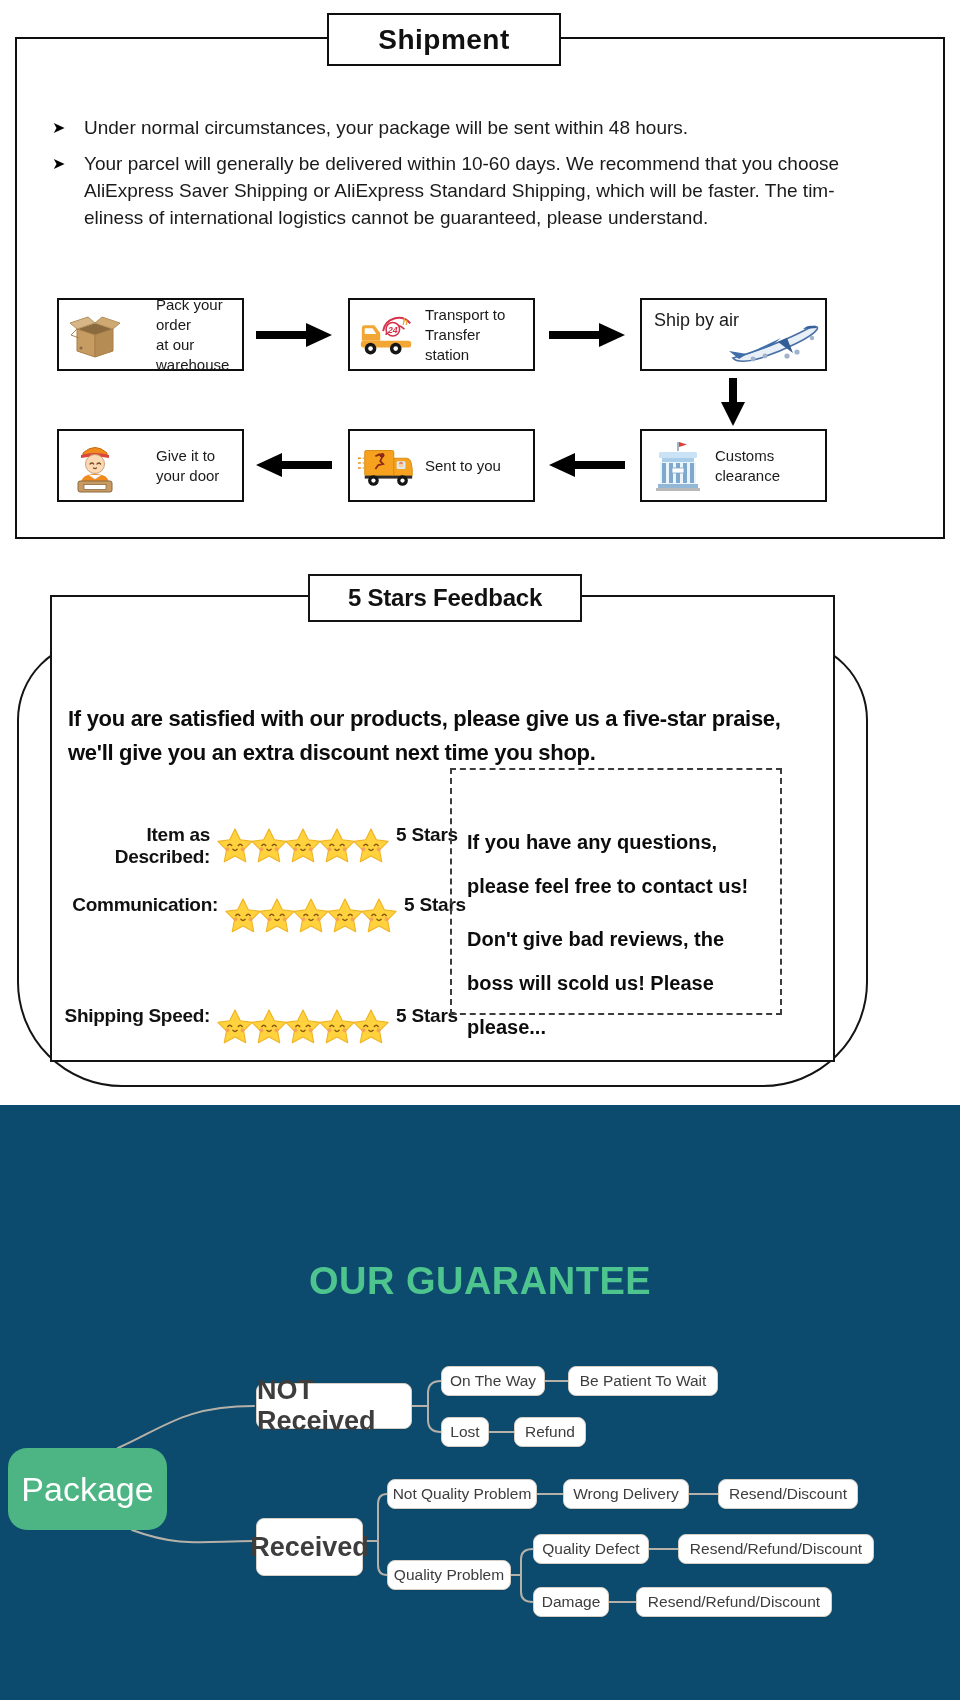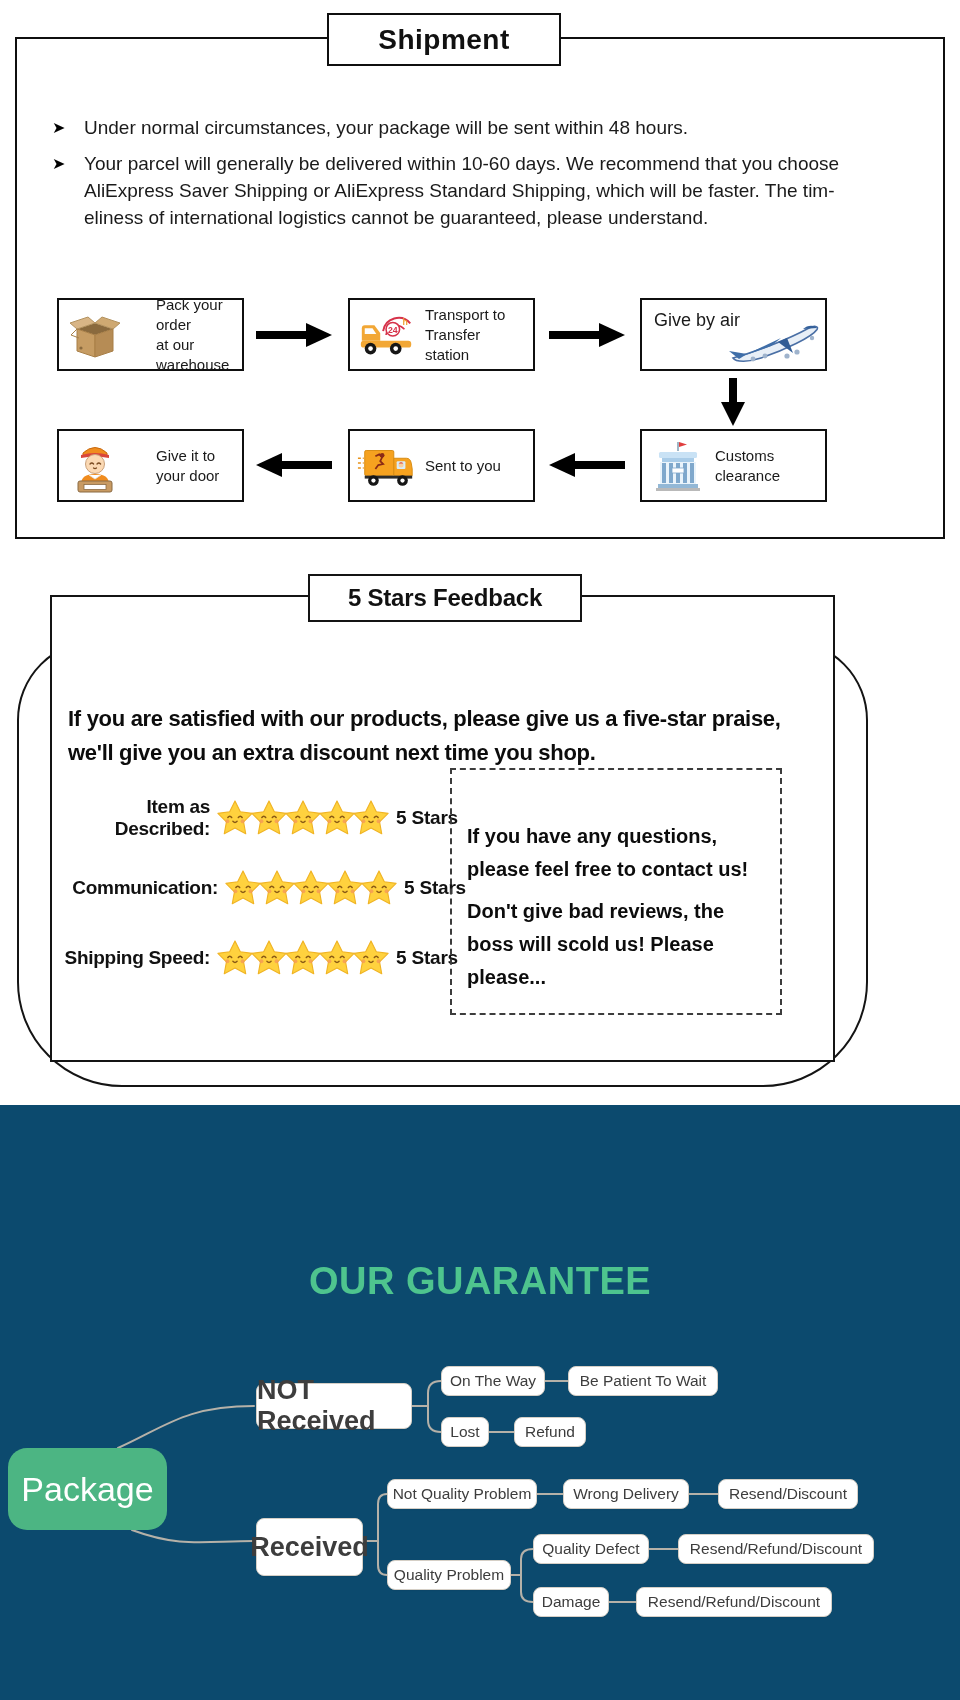--- a/index.html
+++ b/index.html
@@ -15,49 +15,49 @@
   
   .ship-border{left:15px;top:37px;width:926px;height:498px;border:2px solid #0f0f0f;background:transparent;}
   .ship-title-box{left:327px;top:13px;width:230px;height:49px;background:#fff;border:2px solid #0f0f0f;
     display:flex;align-items:center;justify-content:center;z-index:3;}
   .ship-title-box span{font-size:28px;font-weight:700;letter-spacing:.5px;}
   .ship-bullets{left:52px;top:114px;width:856px;z-index:2;}
   .bullet-item{position:relative;padding-left:32px;margin-bottom:9px;font-size:19px;line-height:27px;color:#1a1a1a;}
   .bullet-glyph{position:absolute;left:0;top:0;font-size:16px;line-height:27px;color:#000;}
 
   .flow-box{border:2px solid #0f0f0f;background:#fff;width:187px;height:73px;display:flex;align-items:center;gap:7px;padding:0 6px;box-sizing:border-box;z-index:2;}
-  .flow-box .icon-wrap{flex:0 0 60px;display:flex;align-items:flex-end;justify-content:center;}
+  .flow-box .icon-wrap{flex:0 0 60px;display:flex;align-items:flex-end;justify-content:center;font-style:italic;}
   .flow-box .step-label{font-size:15px;line-height:20px;color:#1a1a1a;}
   .flow-box.ship-air{display:block;position:absolute;}
   .flow-box.ship-air .step-label{position:absolute;left:12px;top:10px;font-size:18px;}
   .flow-box.ship-air .icon-wrap{position:absolute;right:2px;bottom:1px;}
 
   .r1{top:298px;} .r2{top:429px;}
   .c1{left:57px;gap:31px;} .c2{left:348px;} .c3{left:640px;}
 
   .arrow{z-index:2;}
 
   
   .fb-outer{left:17px;top:640px;width:847px;height:443px;border:2px solid #141414;
     border-radius:80px 80px 105px 105px;background:transparent;z-index:1;}
   .fb-inner{left:50px;top:595px;width:781px;height:463px;border:2px solid #141414;background:#fff;z-index:2;}
   .fb-title-box{left:308px;top:574px;width:270px;height:44px;background:#fff;border:2px solid #141414;
     display:flex;align-items:center;justify-content:center;z-index:4;}
   .fb-title-box span{font-size:24px;font-weight:700;letter-spacing:-.2px;}
   .fb-intro{left:68px;top:702px;width:740px;font-size:22px;font-weight:600;line-height:34px;letter-spacing:-.3px;z-index:3;color:#0c0c0c;}
 
-  .rating-row{height:44px;display:flex;align-items:center;z-index:3;}
+  .rating-row{height:44px;display:flex;z-index:3;margin-top:28px;}
   .rating-row .r-label{width:148px;text-align:right;font-size:19px;font-weight:700;letter-spacing:-.3px;margin-right:6px;}
   .stars{display:flex;align-items:center;}
   .stars svg{margin-right:-4px;}
   .stars-text{font-size:19px;font-weight:700;margin-left:10px;letter-spacing:-.2px;}
 
   .fb-note{left:450px;top:768px;width:332px;height:247px;border:2px dashed #3c3c3c;box-sizing:border-box;
     padding:50px 15px 0 15px;z-index:3;background:transparent;}
-  .fb-note p{margin:0 0 9px 0;font-size:20px;font-weight:600;line-height:33px;color:#0c0c0c;}
+  .fb-note p{margin:0 0 9px 0;font-size:20px;font-weight:600;line-height:44px;color:#0c0c0c;}
 
   
   .guarantee{left:0;top:1105px;width:960px;height:595px;background:#0c4a6e;z-index:1;padding-left:44px;}
   .g-title{position:absolute;left:0;top:155px;width:960px;text-align:center;
     font-size:38px;font-weight:700;color:#4ec48e;letter-spacing:.5px;}
   .node{position:absolute;background:#fff;border:1px solid #d5cfc6;border-radius:8px;
     display:flex;align-items:center;justify-content:center;color:#3d3d3d;
     box-shadow:0 1px 1px rgba(0,0,0,.05);box-sizing:border-box;}
   .node.big{font-size:27px;font-weight:bold;}
   .node.leaf{font-size:15.5px;}
@@ -130,21 +130,21 @@
         <circle cx="15" cy="38" r="2.4" fill="#fff"></circle>
       <circle cx="41" cy="38" r="6" fill="#161616"></circle>
         <circle cx="41" cy="38" r="2.4" fill="#fff"></circle>
     </svg>
   </span>
   <span class="step-label preline">Transport to
 Transfer station</span>
 </div>
 
 <div class="flow-box ship-air r1 c3">
-  <span class="step-label">Give by air</span>
+  <span class="step-label">Ship by air</span>
   <span class="icon-wrap">
     <svg width="100" height="52" viewBox="0 0 100 52">
       <path d="M10 42 C 32 36, 64 24, 86 12 C 91 9.5, 96 10, 94 13.5 C 89 21, 62 34, 38 42 C 26 46, 13 46.5, 10 42 Z" fill="#e8eff7" stroke="#4a6fa5" stroke-width="1.6"></path>
       <path d="M80 13 C 84 9, 91 8.5, 94 12" fill="#35619b" stroke="none"></path>
       <path d="M48 30 L20 40 L58 22 Z" fill="#3f6ea8"></path>
       <path d="M55 26 L70 37 L64 22 Z" fill="#315c95"></path>
       <path d="M16 43 L6 35 L24 38 Z" fill="#3f6ea8"></path>
       <circle cx="30" cy="43" r="2.4" fill="#9fb3cc"></circle>
         <circle cx="42" cy="40" r="2.4" fill="#9fb3cc"></circle>
       <circle cx="64" cy="40" r="2.6" fill="#9fb3cc"></circle>
@@ -280,21 +280,21 @@
     <svg width="38" height="38" viewBox="0 0 40 40">
         <use href="#star-sym"></use>
       </svg>
     <svg width="38" height="38" viewBox="0 0 40 40">
         <use href="#star-sym"></use>
       </svg>
   </span>
   <span class="stars-text">5 Stars</span>
 </div>
 
-<div class="abs rating-row" style="left:62px;top:936px">
+<div class="abs rating-row" style="left:62px;top:977px">
   <span class="r-label">Shipping Speed:</span>
   <span class="stars">
     <svg width="38" height="38" viewBox="0 0 40 40">
         <use href="#star-sym"></use>
       </svg>
     <svg width="38" height="38" viewBox="0 0 40 40">
         <use href="#star-sym"></use>
       </svg>
     <svg width="38" height="38" viewBox="0 0 40 40">
         <use href="#star-sym"></use>

